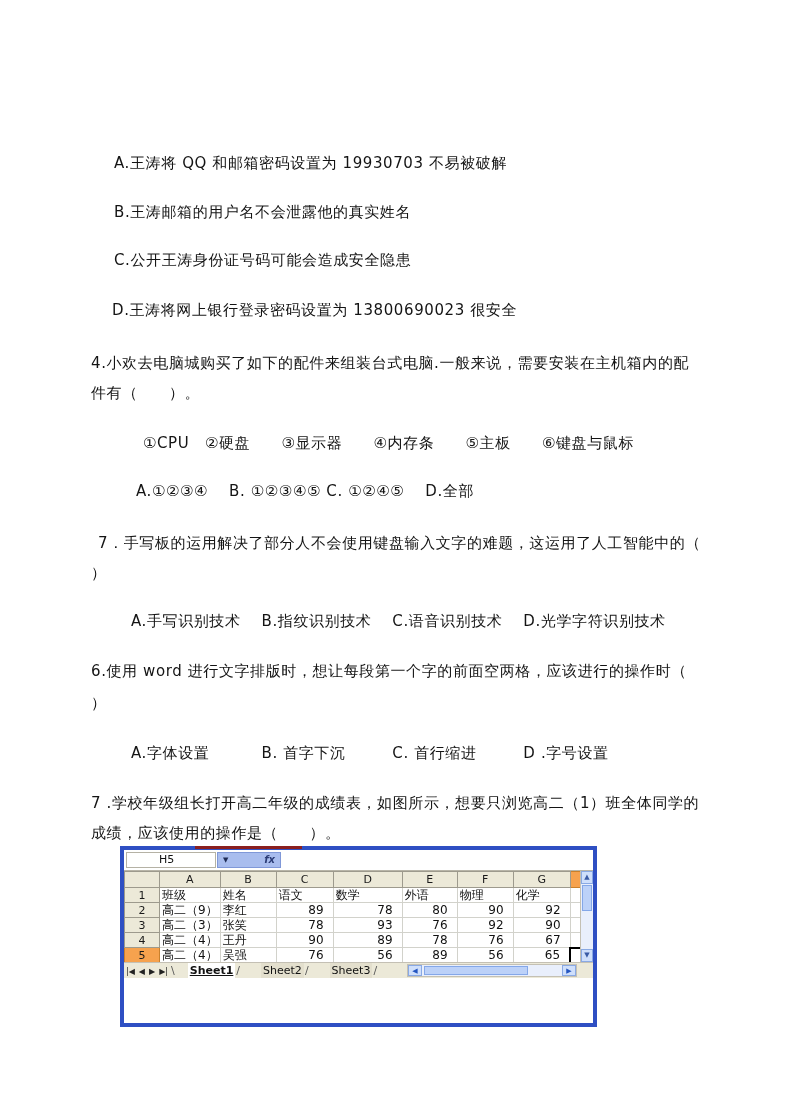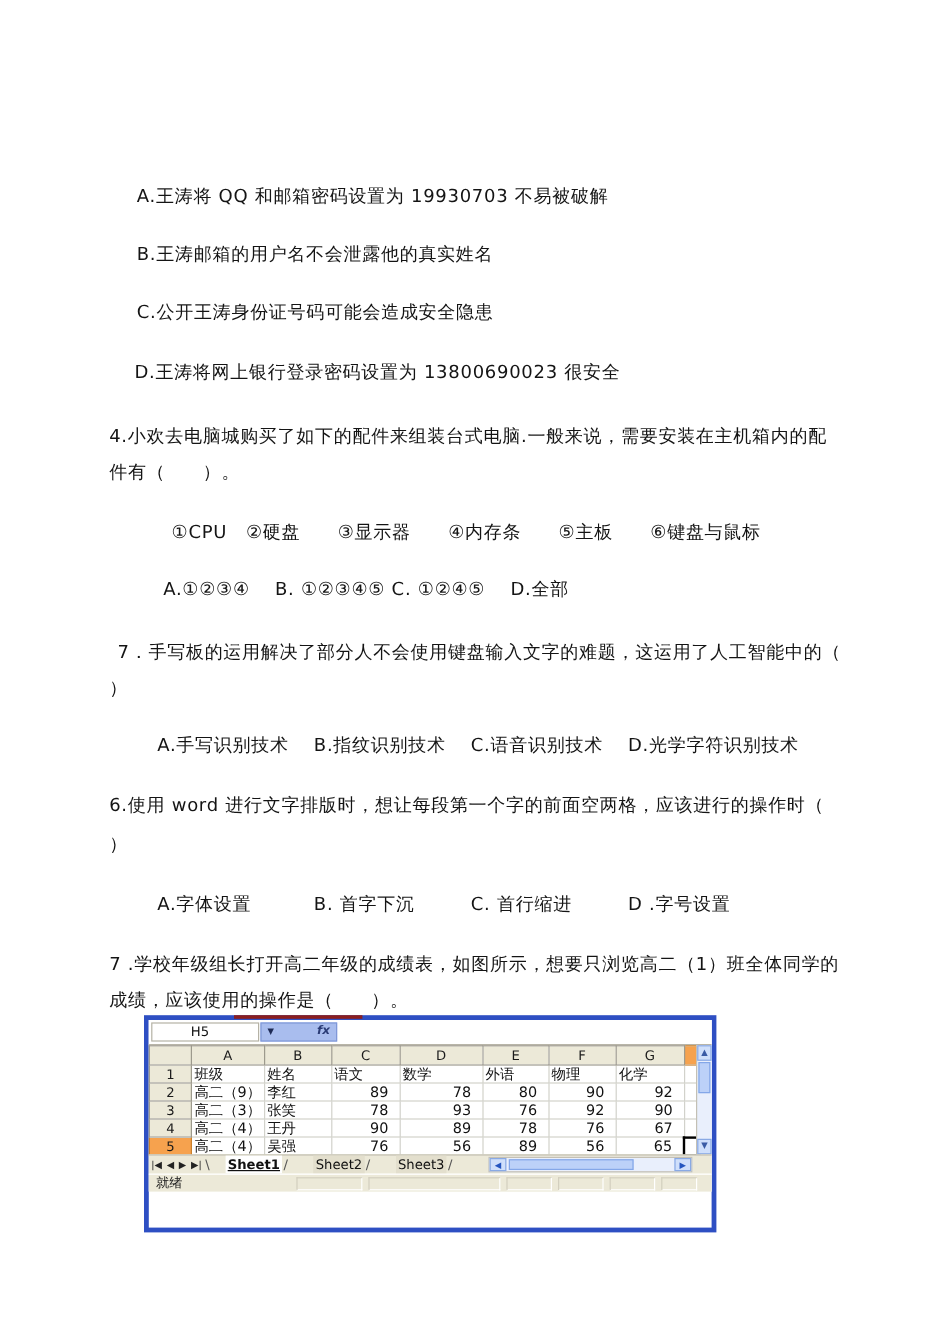--- a/index.html
+++ b/index.html
@@ -242,23 +242,14 @@
     <div class="xl-tabbar">
       <span class="xl-nav">|◀</span><span class="xl-nav">◀</span><span class="xl-nav">▶</span><span class="xl-nav">▶|</span><span class="xl-tabsep">\</span><span class="xl-sheettab active">Sheet1</span><span class="xl-tabsep">/</span><span class="xl-sheettab inactive">Sheet2</span><span class="xl-tabsep">/</span><span class="xl-sheettab inactive">Sheet3</span><span class="xl-tabsep">/</span>
       <div class="xl-hscroll">
         <div class="xl-hbtn">◀</div>
         <div class="xl-hthumb"></div>
         <div class="xl-hspacer"></div>
         <div class="xl-hbtn">▶</div>
       </div>
     </div>
 
-    <div class="xl-status">
-      <span class="xl-statustext">就绪</span>
-      <span class="xl-pane p1"></span>
-      <span class="xl-pane p2"></span>
-      <span class="xl-pane p3"></span>
-      <span class="xl-pane p4"></span>
-      <span class="xl-pane p5"></span>
-      <span class="xl-pane p6"></span>
-    </div>
   </div>
 </div>
 
 </body></html>

